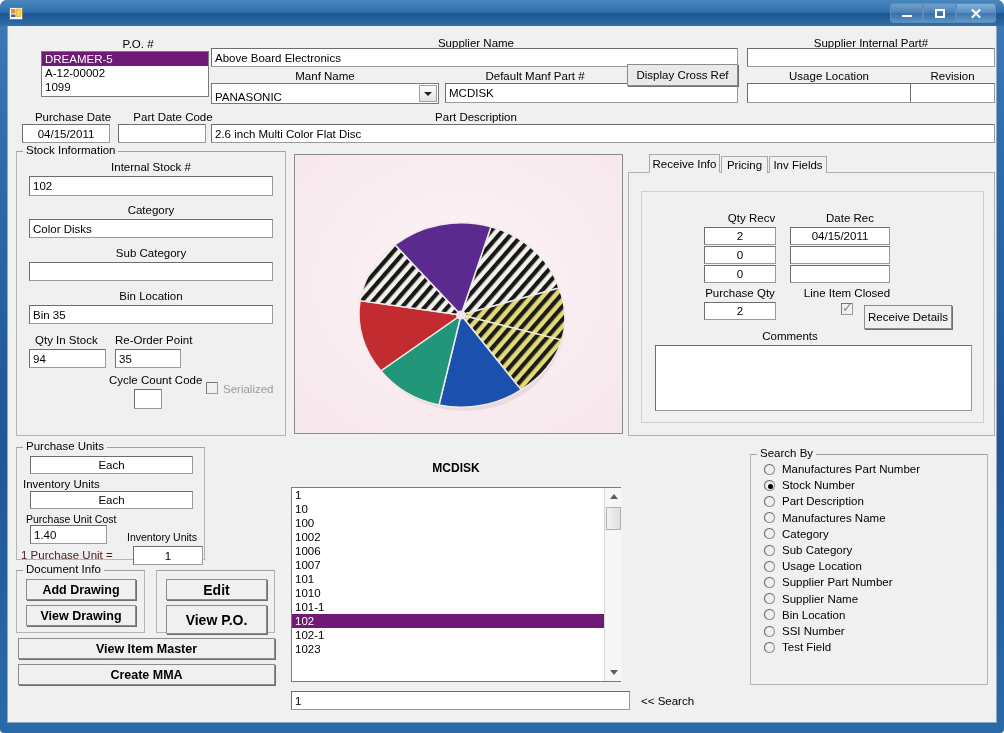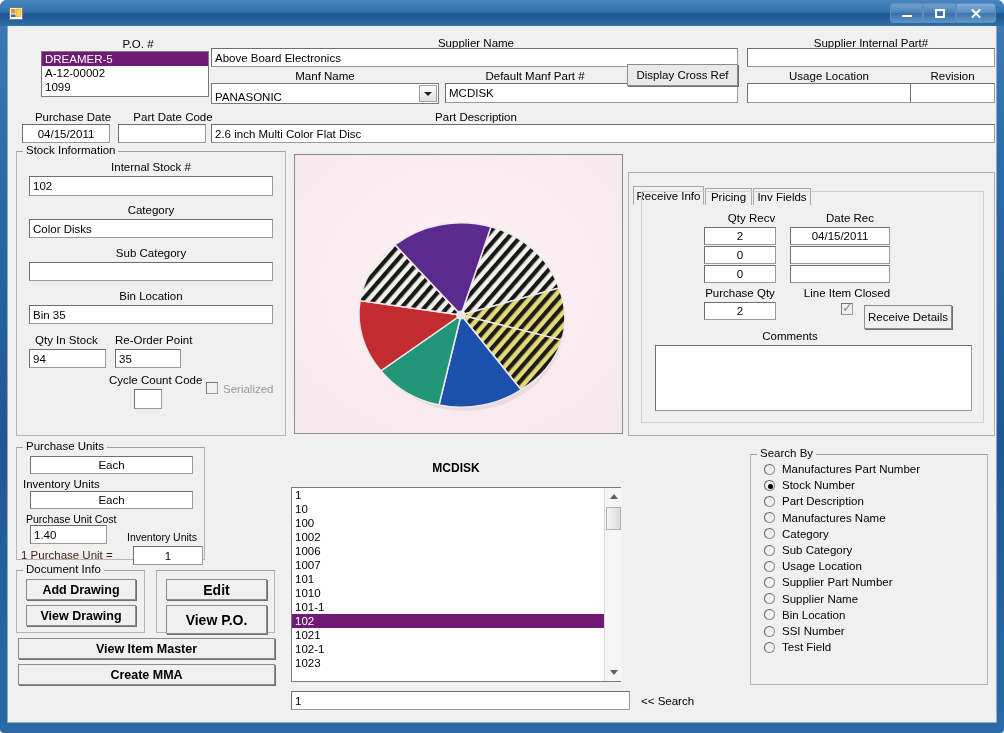--- a/index.html
+++ b/index.html
@@ -321,21 +321,21 @@
             <path d="M0,0 L -80,62 A 102,102 0 0,1 -101,-16 Z" fill="#c22b2f" stroke="#efe9ea" stroke-width="1.5"></path>
             <path d="M0,0 L -101,-16 A 102,102 0 0,1 -66,-78 Z" fill="url(#stripeBW)" stroke="#efe9ea" stroke-width="1.5"></path>
             <path d="M0,0 L -66,-78 A 102,102 0 0,1 30,-98 Z" fill="#5b2a8e" stroke="#efe9ea" stroke-width="1.5"></path>
             <circle cx="0" cy="0" r="5" fill="#efe6e8"></circle>
           </g>
         </g>
       </svg>
     </div>
 
     <div class="group" style="left:620px; top:146px; width:367px; height:264px; border:1px solid #b0b0b0; background:#f0f0f0;">
-      <div class="tabstrip" style="left:4px; top:-19px; width:200px; height:19px;margin-top:32px;">
+      <div class="tabstrip" style="left:20px; top:-19px; width:200px; height:19px;">
         <div class="tab active" style="left:0px; width:71px; background:#f0f0f0; border-bottom:1px solid #f0f0f0;">Receive Info</div>
         <div class="tab" style="left:72px; width:47px; top:2px; height:17px; border-top:1px solid #a8a8a8;">Pricing</div>
         <div class="tab" style="left:120px; width:58px; top:2px; height:17px; border-top:1px solid #a8a8a8;">Inv Fields</div>
       </div>
 
       <div class="group" style="left:12px; top:18px; width:343px; height:232px; border:1px solid #cfcfcf;">
 
         <div class="lbl center" style="left:73px; top:20px; width:73px;">Qty Recv</div>
         <div class="lbl center" style="left:163px; top:20px; width:90px;">Date Rec</div>
 
@@ -396,21 +396,20 @@
         <div class="lbrow">1</div>
         <div class="lbrow">10</div>
         <div class="lbrow">100</div>
         <div class="lbrow">1002</div>
         <div class="lbrow">1006</div>
         <div class="lbrow">1007</div>
         <div class="lbrow">101</div>
         <div class="lbrow">1010</div>
         <div class="lbrow">101-1</div>
         <div class="lbrow sel">102</div>
-        <div class="lbrow">1021</div>
         <div class="lbrow">102-1</div>
         <div class="lbrow">1023</div>
       </div>
 
     <div class="vsb" style="left:596px; top:462px; height:193px;">
       <div class="vsb-btn vsb-up" style="top:0;">
           <i></i>
         </div>
       <div class="vsb-thumb" style="top:19px;"></div>
       <div class="vsb-btn vsb-dn" style="bottom:0;">

